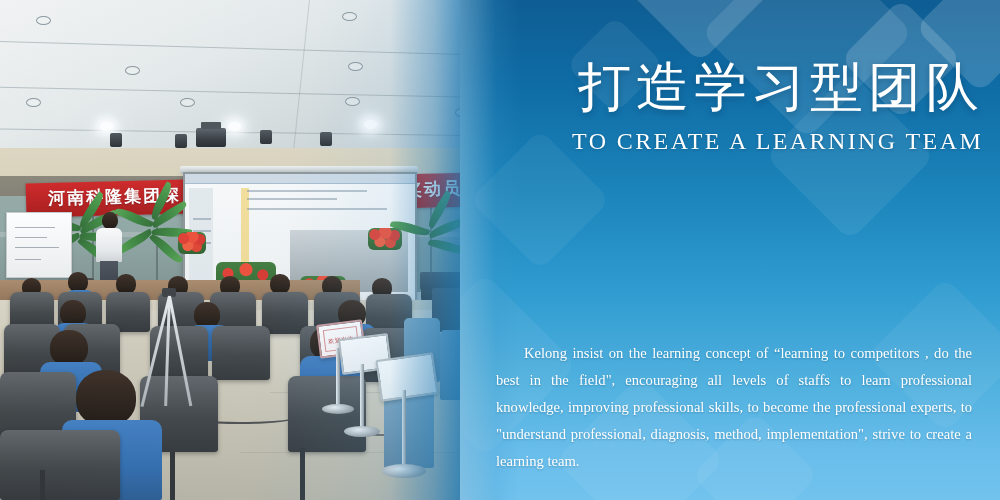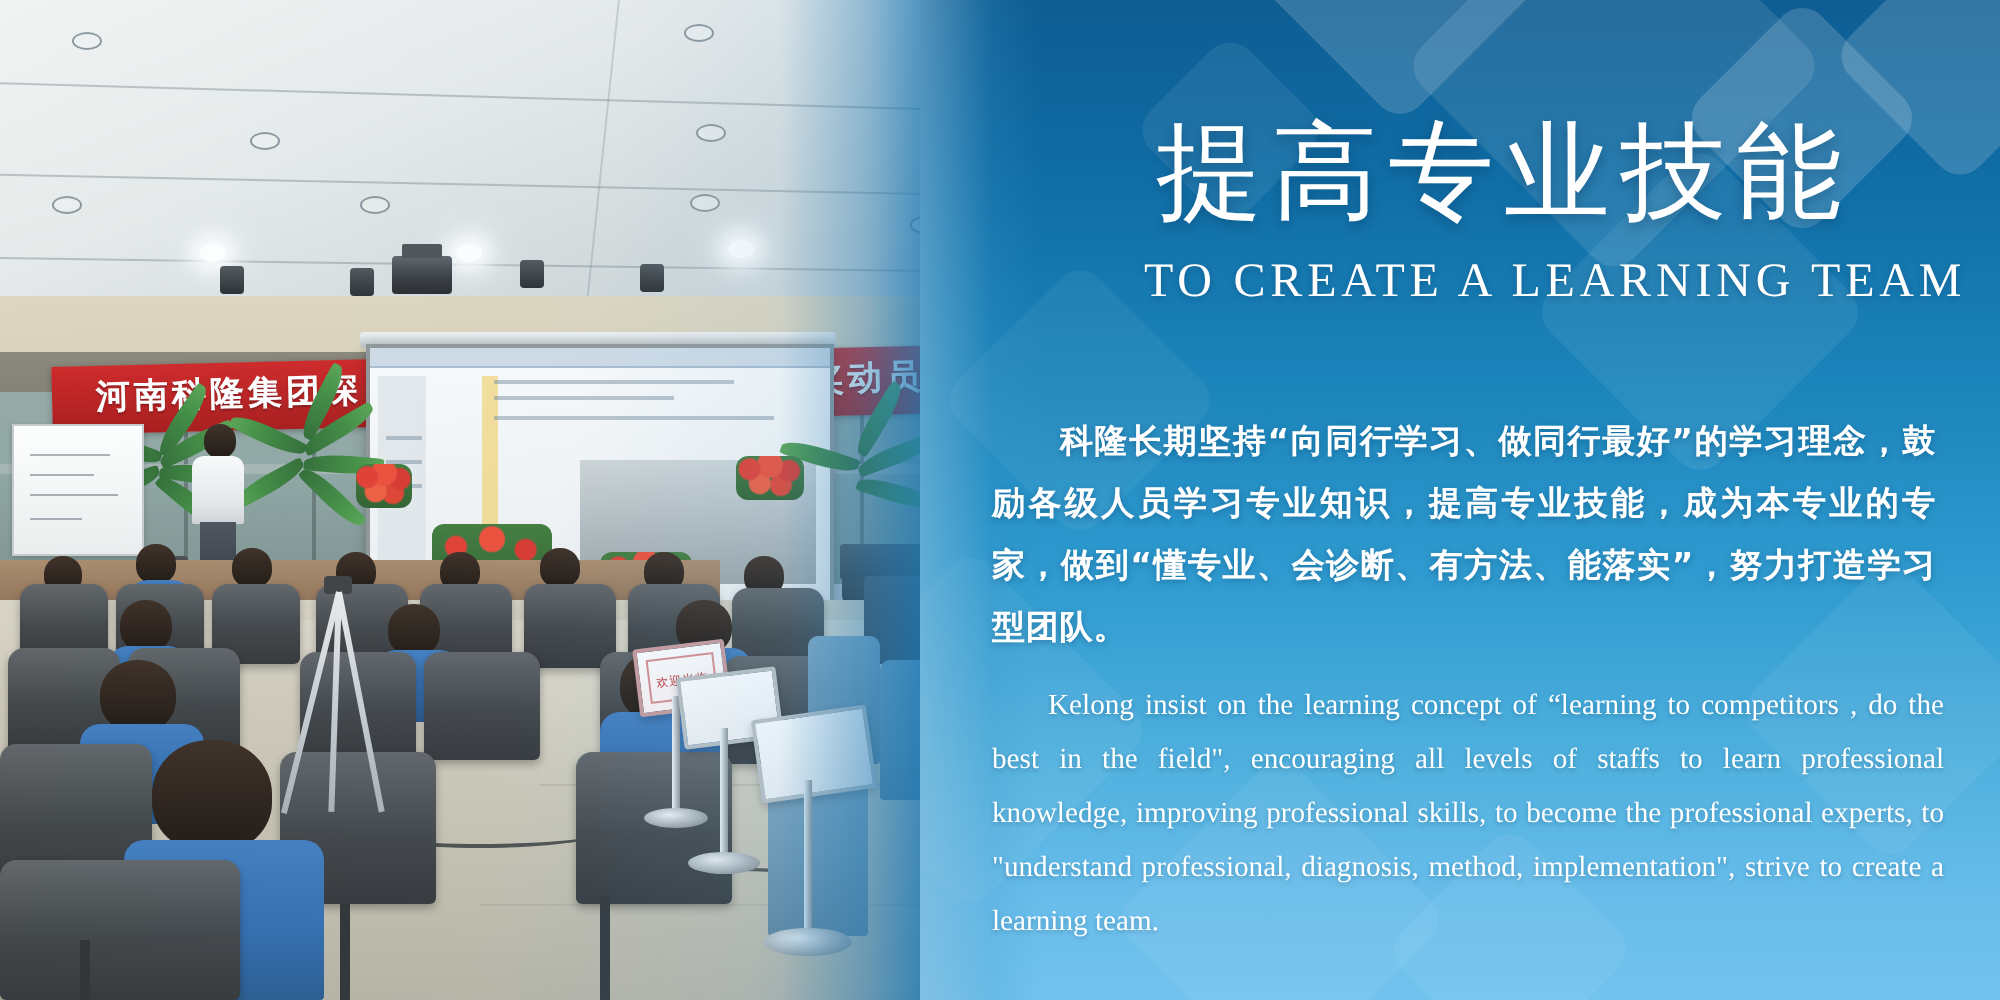--- a/index.html
+++ b/index.html
@@ -673,20 +673,19 @@
     <div class="diamond b3" style="left:330px; top:96px;   width:120px; height:120px;"></div>
     <div class="diamond b4" style="left:30px;  top:150px;  width:100px; height:100px;"></div>
     <div class="diamond b4" style="left:-40px; top:300px;  width:130px; height:130px;"></div>
     <div class="diamond b4" style="left:430px; top:300px;  width:110px; height:110px;"></div>
     <div class="diamond b4" style="left:250px; top:430px;  width:90px;  height:90px;"></div>
     <div class="diamond b4" style="left:120px; top:400px;  width:120px; height:120px;"></div>
 
     <div class="panel-left-blend"></div>
 
     <div class="panel-content">
-      <div class="title-zh">提高专业技能</div>
+      <div class="title-zh">打造学习型团队</div>
       <div class="title-en">TO CREATE A LEARNING TEAM</div>
-      <div class="para-zh">科隆长期坚持“向同行学习、做同行最好”的学习理念，鼓励各级人员学习专业知识，提高专业技能，成为本专业的专家，做到“懂专业、会诊断、有方法、能落实”，努力打造学习型团队。</div>
       <div class="para-en">Kelong   insist on the learning concept of “learning to competitors , do the best in the field", encouraging all levels of staffs to learn professional knowledge, improving professional skills, to become the professional experts, to "understand professional, diagnosis, method, implementation", strive to create a learning team.</div>
     </div>
   </div>
 
 </div>
 
 </body></html>

